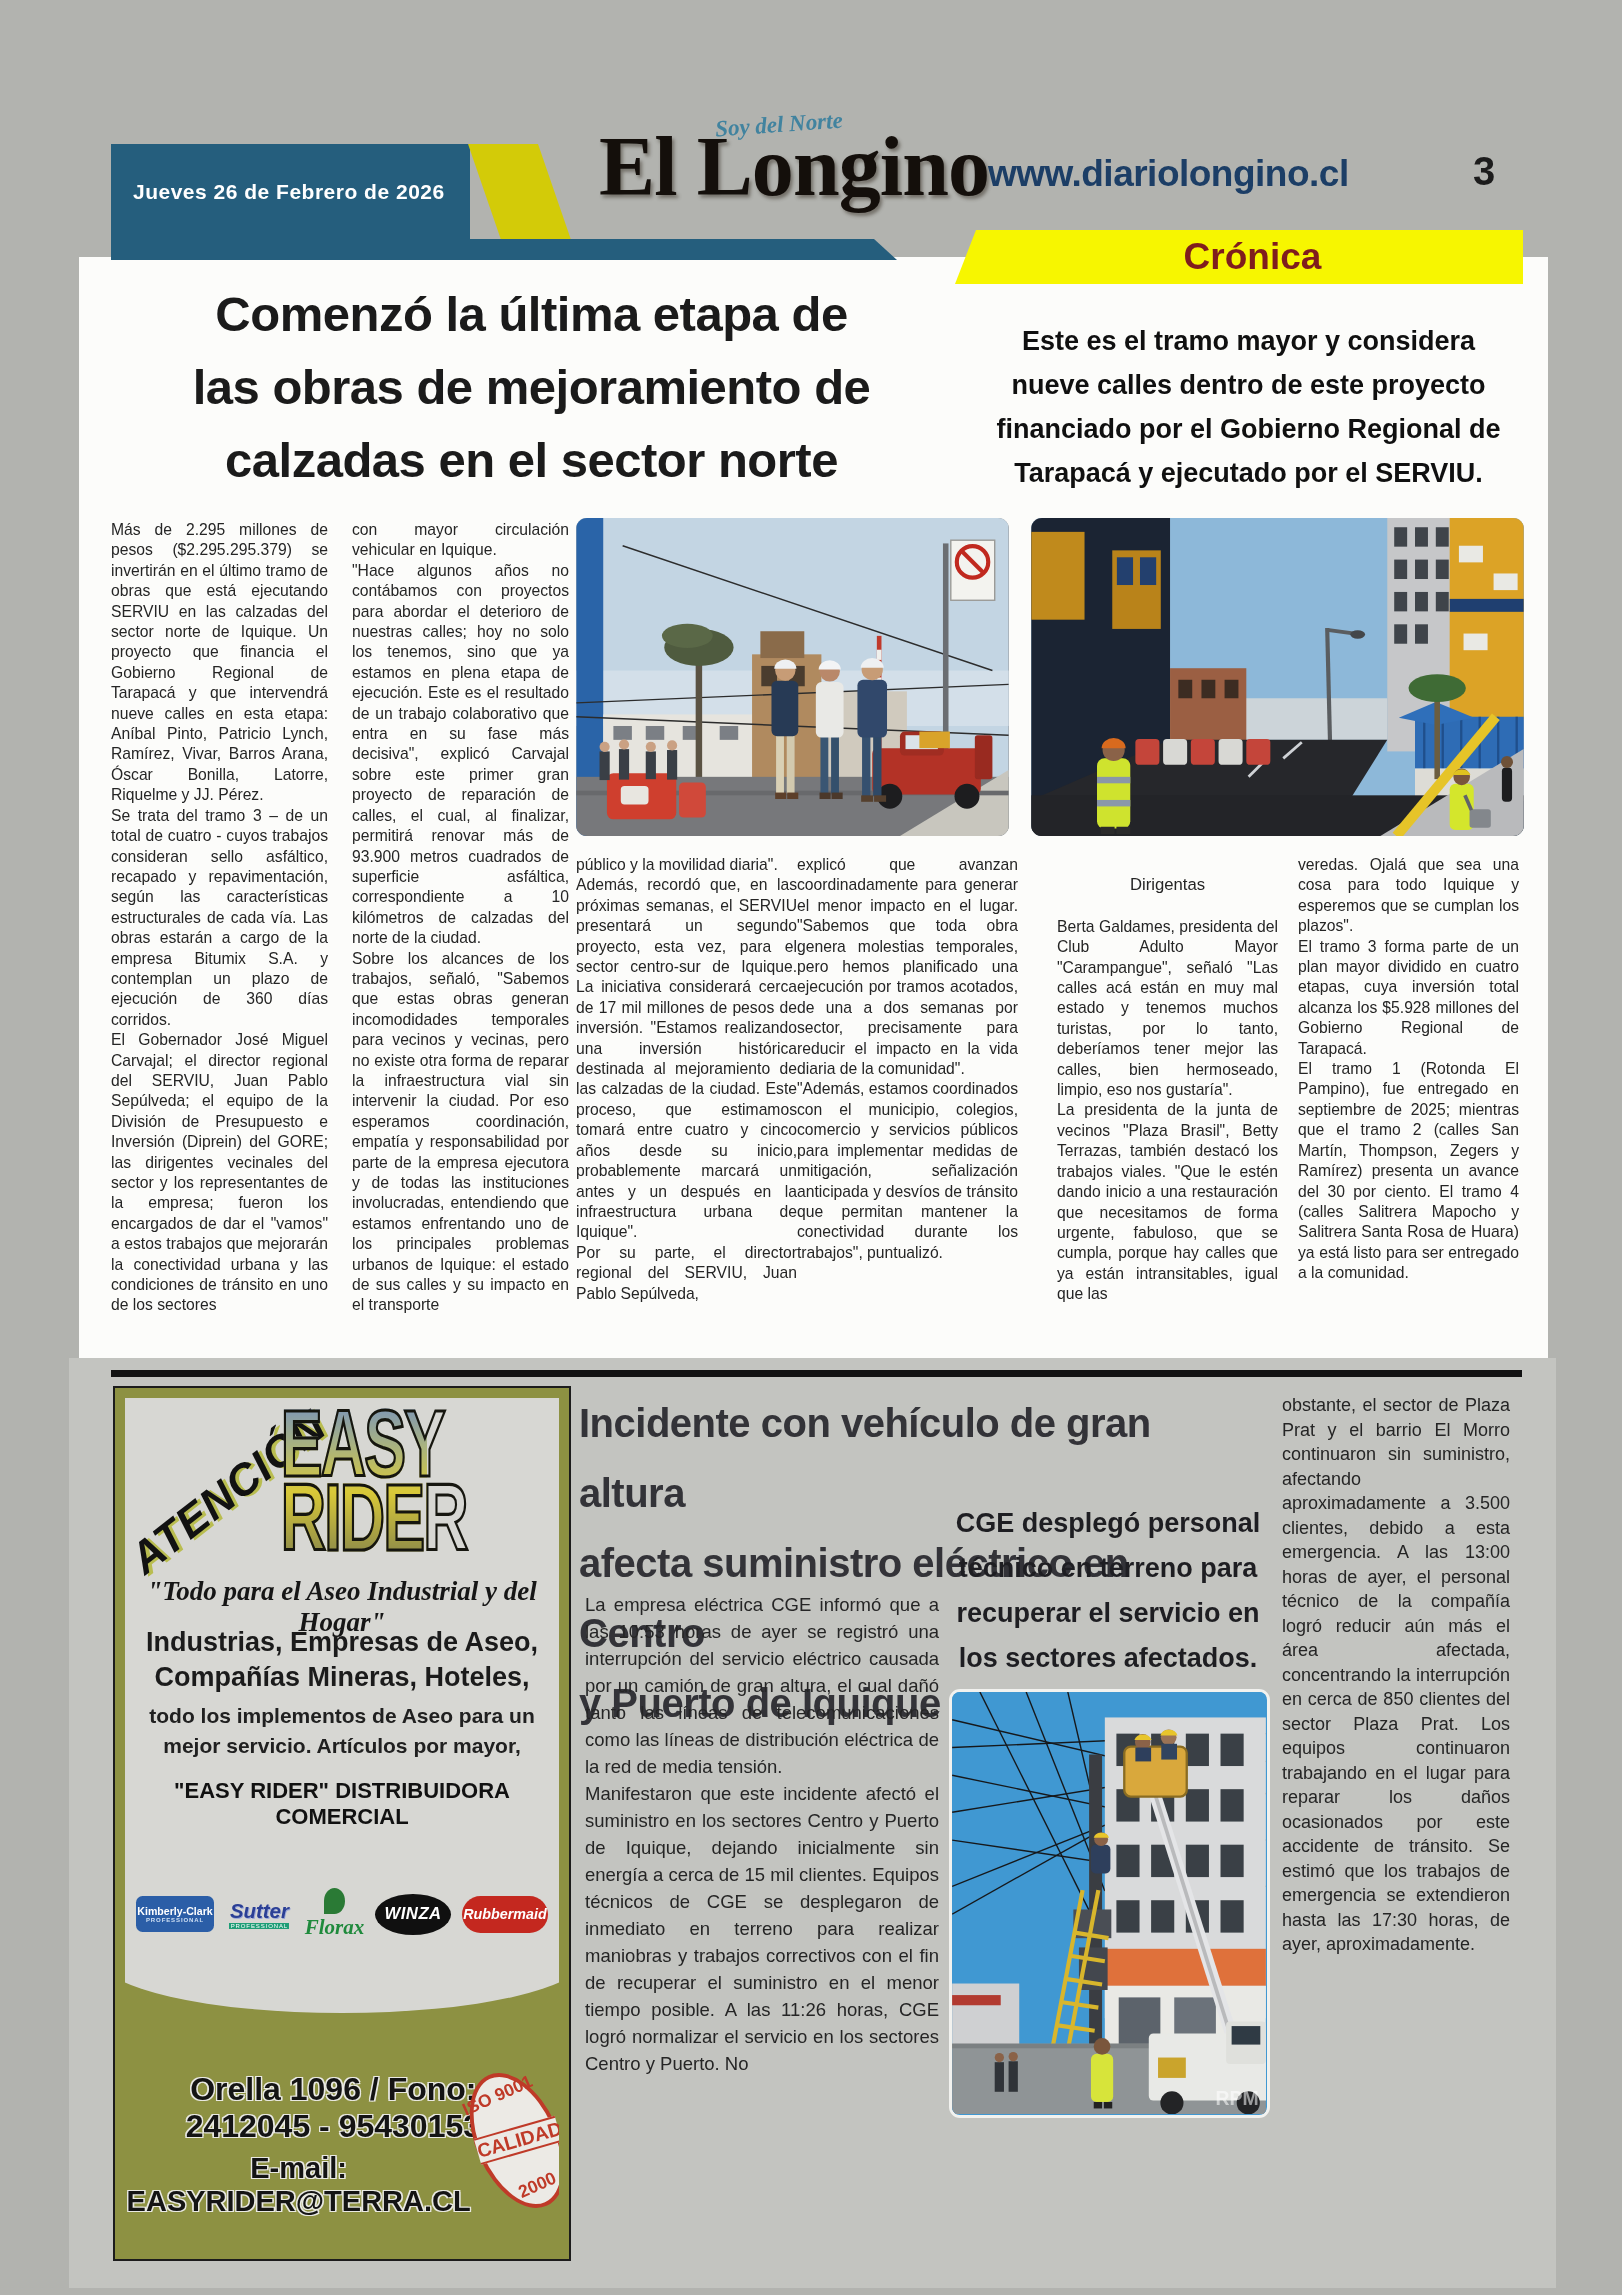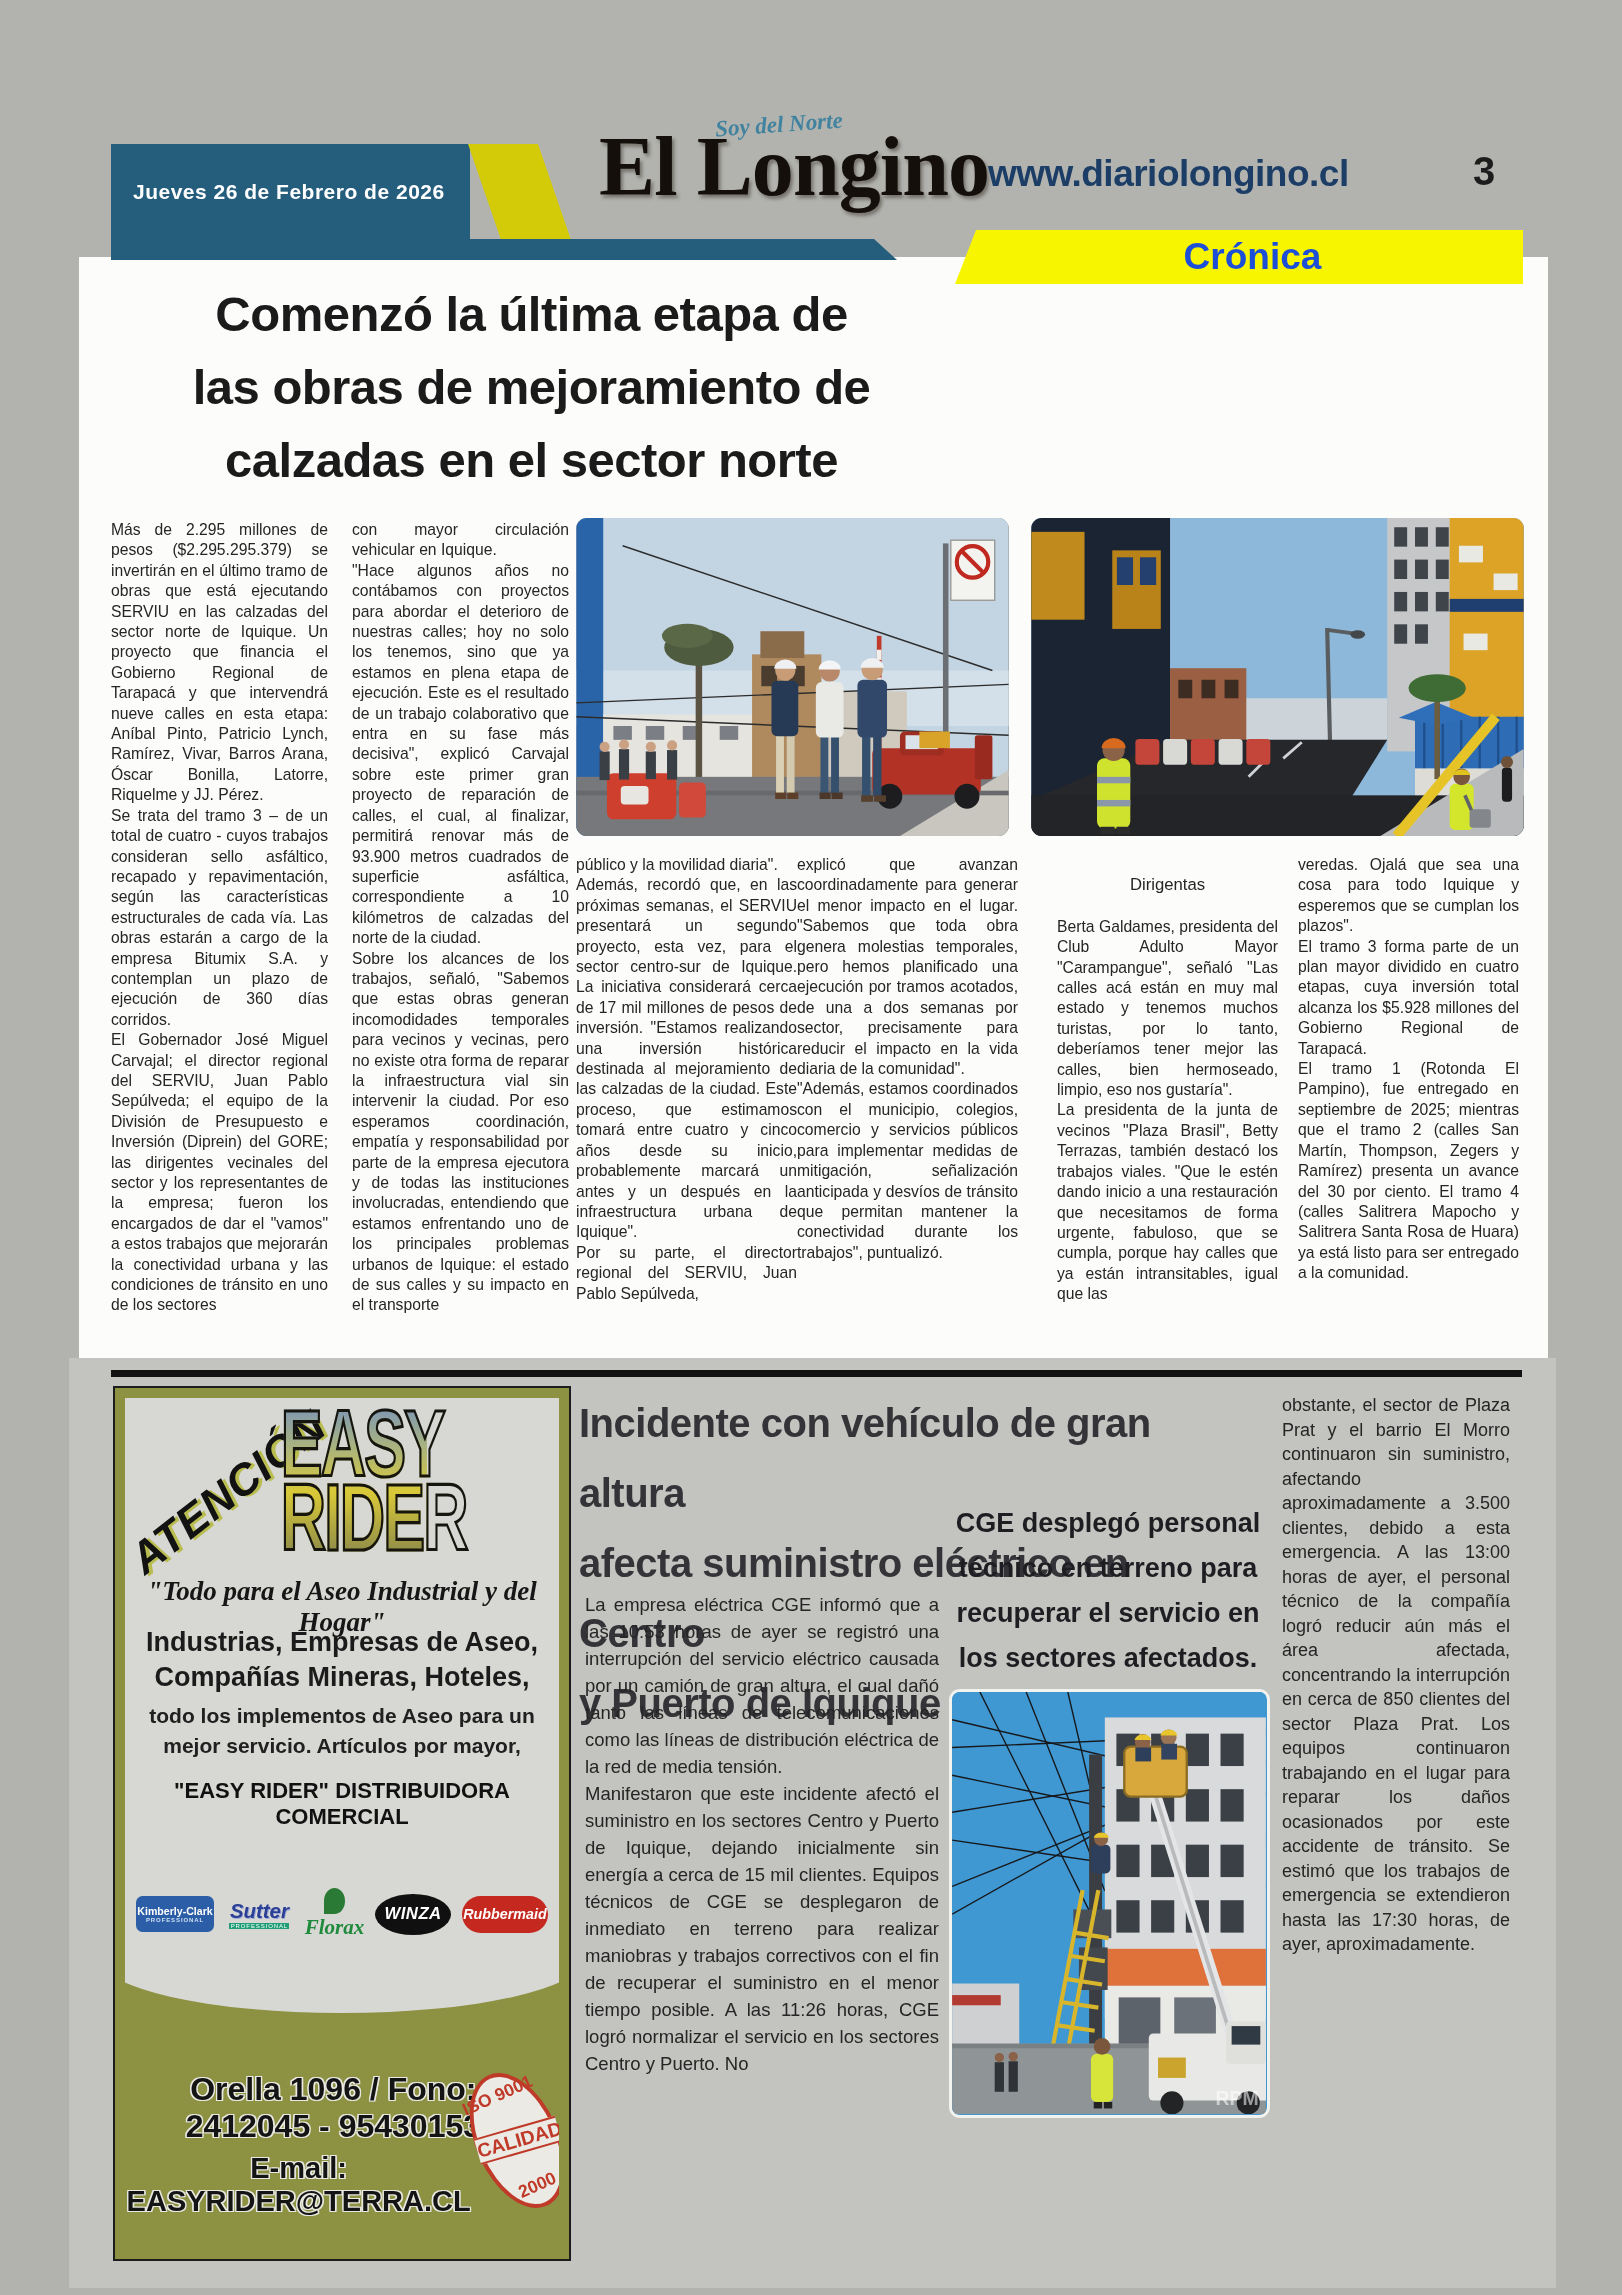--- a/index.html
+++ b/index.html
@@ -17,21 +17,21 @@
   .teal-strip{left:111px;top:239px;width:786px;height:21px;background:#255e7d;
               clip-path:polygon(0 0,763px 0,786px 100%,0 100%);}
   .masthead-script{left:715px;top:112px;font-family:"Liberation Serif",serif;font-style:italic;
                    font-size:23px;color:#41839f;transform:rotate(-4deg);font-weight:700;}
   .masthead{left:599px;top:118px;font-family:"Liberation Serif",serif;font-weight:700;font-size:84px;
             color:#140f0b;letter-spacing:-0.9px;text-shadow:2.3px 2.8px 3.7px rgba(40,30,20,.45);}
   .site-url{left:988px;top:153px;font-size:37px;font-weight:700;color:#1c3e66;letter-spacing:-0.5px;}
   .page-num{left:1473px;top:149px;font-size:40px;font-weight:700;color:#1c1c1c;}
   .cronica-band{left:955px;top:230px;width:568px;height:54px;background:#f7f600;
                 clip-path:polygon(21px 0,100% 0,100% 100%,0 100%);display:flex;align-items:center;justify-content:center;}
-  .cronica-band span{font-size:37px;font-weight:700;color:#1d4ed8;margin-left:27px;}
+  .cronica-band span{font-size:37px;font-weight:700;color:#7f1d1d;margin-left:27px;}
   
   .a1-headline{left:113px;top:278px;width:837px;font-size:49px;line-height:73px;font-weight:700;
                color:#1b1b1b;text-align:center;white-space:pre-line;letter-spacing:-0.5px;}
   .a1-subhead{left:965px;top:319px;width:567px;font-size:27px;line-height:44px;font-weight:700;
               color:#101010;text-align:center;white-space:pre-line;}
   .bodycol{font-size:15.7px;line-height:20.4px;text-align:justify;white-space:pre-line;color:#252525;}
   .col1{left:111px;top:520px;width:217px;height:833px;}
   .col2{left:352px;top:520px;width:217px;height:833px;}
   .col3{left:576px;top:855px;width:221px;height:504px;}
   .col4{left:797px;top:855px;width:221px;height:504px;}
@@ -117,20 +117,24 @@
   <div class="abs masthead">El Longino</div>
   <div class="abs site-url">www.diariolongino.cl</div>
   <div class="abs page-num">3</div>
   <div class="abs cronica-band">
     <span>Crónica</span>
   </div>
 
   <div class="abs a1-headline">Comenzó la última etapa de
 las obras de mejoramiento de
 calzadas en el sector norte</div>
+  <div class="abs a1-subhead">Este es el tramo mayor y considera
+nueve calles dentro de este proyecto
+financiado por el Gobierno Regional de
+Tarapacá y ejecutado por el SERVIU.</div>
 
   <div class="abs bodycol col1">Más de 2.295 millones de pesos ($2.295.295.379) se invertirán en el último tramo de obras que está ejecutando SERVIU en las calzadas del sector norte de Iquique. Un proyecto que financia el Gobierno Regional de Tarapacá y que intervendrá nueve calles en esta etapa: Aníbal Pinto, Patricio Lynch, Ramírez, Vivar, Barros Arana, Óscar Bonilla, Latorre, Riquelme y JJ. Pérez.
 Se trata del tramo 3 – de un total de cuatro - cuyos trabajos consideran sello asfáltico, recapado y repavimentación, según las características estructurales de cada vía. Las obras estarán a cargo de la empresa Bitumix S.A. y contemplan un plazo de ejecución de 360 días corridos.
 El Gobernador José Miguel Carvajal; el director regional del SERVIU, Juan Pablo Sepúlveda; el equipo de la División de Presupuesto e Inversión (Diprein) del GORE; las dirigentes vecinales del sector y los representantes de la empresa; fueron los encargados de dar el "vamos" a estos trabajos que mejorarán la conectividad urbana y las condiciones de tránsito en uno de los sectores</div>
   <div class="abs bodycol col2">con mayor circulación vehicular en Iquique.
 "Hace algunos años no contábamos con proyectos para abordar el deterioro de nuestras calles; hoy no solo los tenemos, sino que ya estamos en plena etapa de ejecución. Este es el resultado de un trabajo colaborativo que entra en su fase más decisiva", explicó Carvajal sobre este primer gran proyecto de reparación de calles, el cual, al finalizar, permitirá renovar más de 93.900 metros cuadrados de superficie asfáltica, correspondiente a 10 kilómetros de calzadas del norte de la ciudad.
 Sobre los alcances de los trabajos, señaló, "Sabemos que estas obras generan incomodidades temporales para vecinos y vecinas, pero no existe otra forma de reparar la infraestructura vial sin intervenir la ciudad. Por eso esperamos coordinación, empatía y responsabilidad por parte de la empresa ejecutora y de todas las instituciones involucradas, entendiendo que estamos enfrentando uno de los principales problemas urbanos de Iquique: el estado de sus calles y su impacto en el transporte</div>
   <div class="abs bodycol col3">público y la movilidad diaria".
 Además, recordó que, en las próximas semanas, el SERVIU presentará un segundo proyecto, esta vez, para el sector centro-sur de Iquique. La iniciativa considerará cerca de 17 mil millones de pesos de inversión. "Estamos realizando una inversión histórica destinada al mejoramiento de las calzadas de la ciudad. Este proceso, que estimamos tomará entre cuatro y cinco años desde su inicio, probablemente marcará un antes y un después en la infraestructura urbana de Iquique".
 Por su parte, el director regional del SERVIU, Juan Pablo Sepúlveda,</div>

